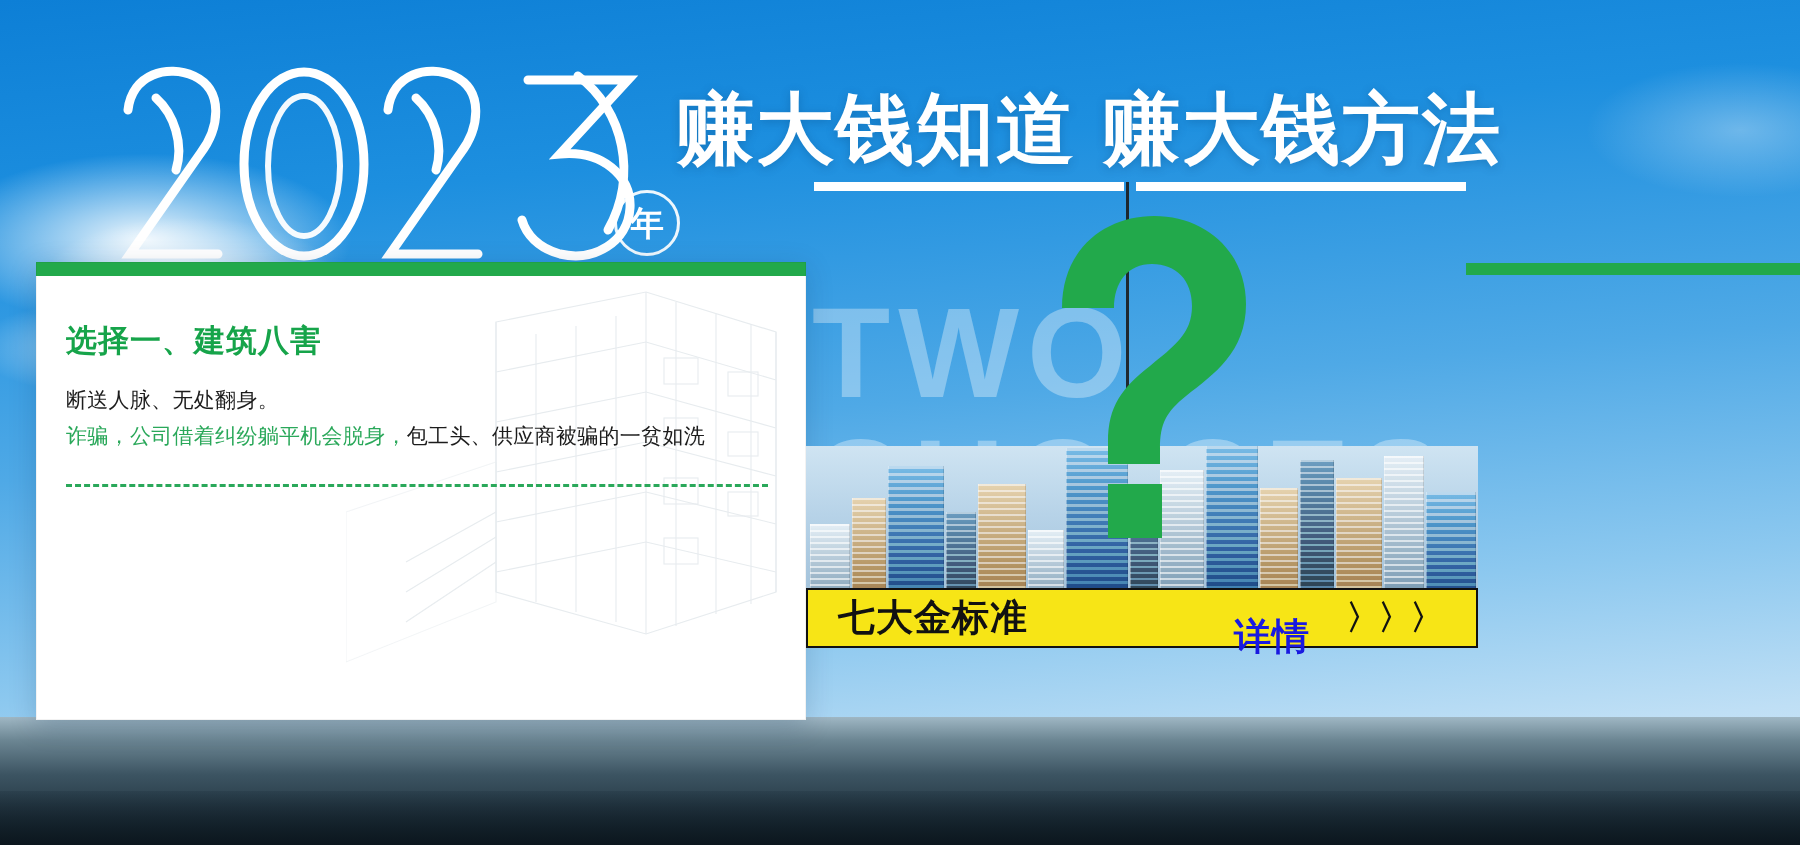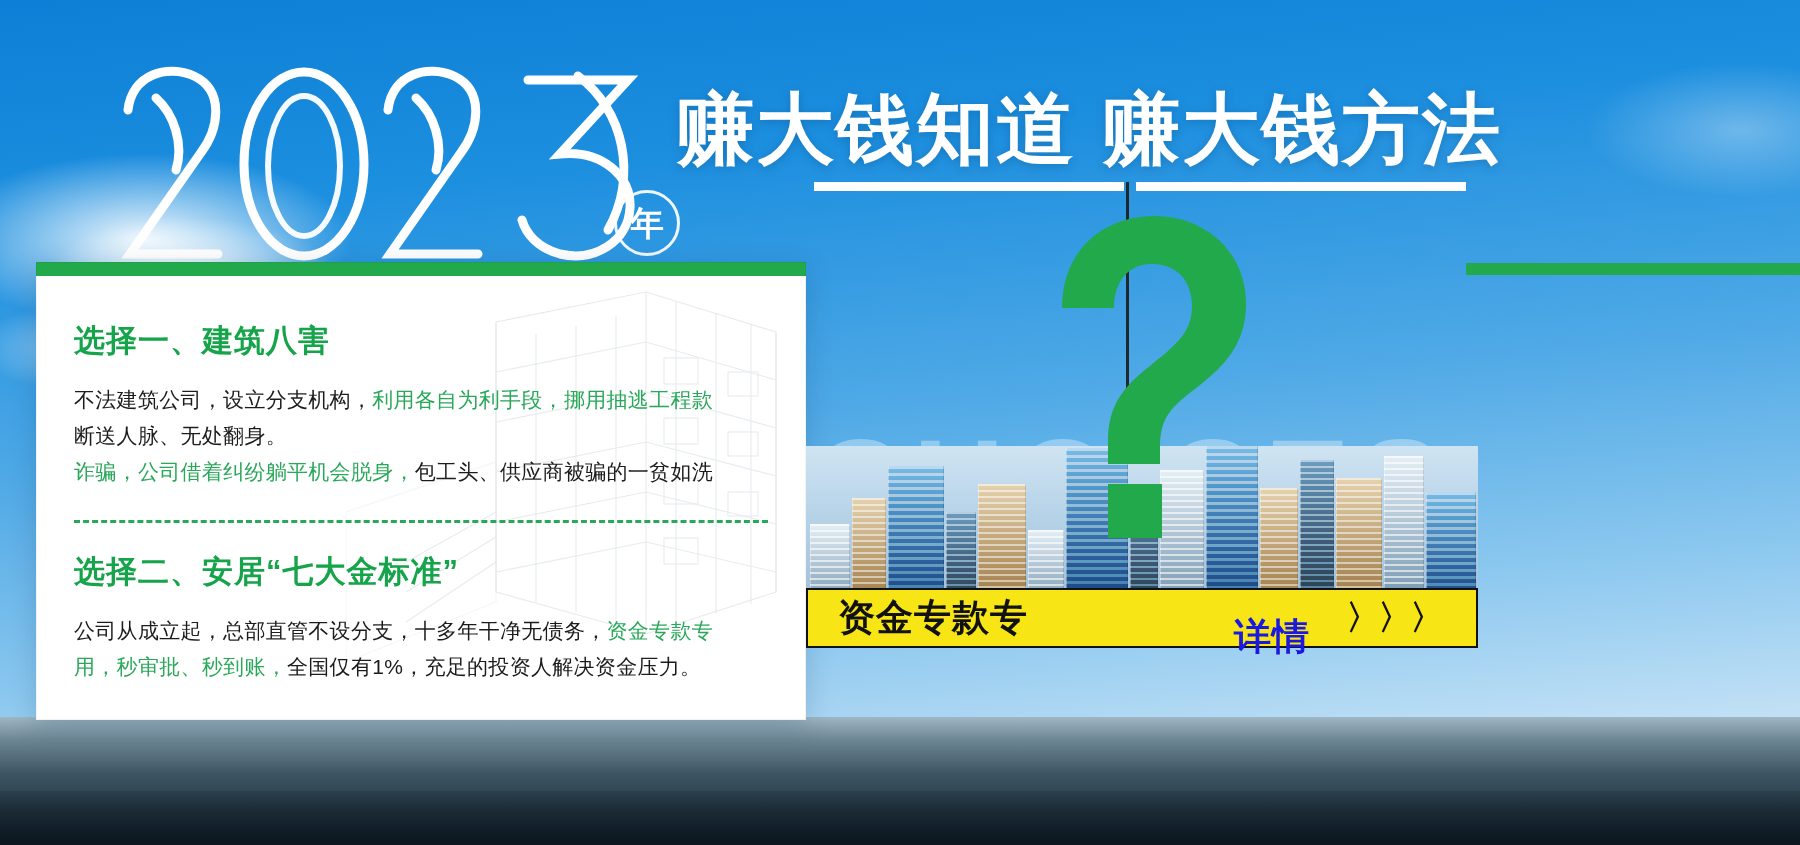--- a/index.html
+++ b/index.html
@@ -153,21 +153,21 @@
 
   
   .card {
     position:absolute; left:36px; top:262px;
     width:770px; height:458px;
     background:#ffffff;
     box-shadow:0 6px 26px rgba(0,40,80,.18);
     overflow:hidden;
   }
   .card-topbar { height:14px; background:#22a94b; }
-  .card-inner { padding:44px 38px 0 38px; position:relative; z-index:2;}
+  .card-inner { padding:44px 38px 0 30px; position:relative; z-index:2;}
 
   .blueprint {
     position:absolute; right:-10px; top:0; width:470px; height:458px;
     opacity:.5; z-index:1; pointer-events:none;
   }
 
   .sec-title {
     color:#16a44a; font-size:31px; font-weight:700; letter-spacing:1px;
     margin-bottom:20px;
   }
@@ -224,20 +224,21 @@
 <div class="headline">
   <span>赚大钱知道</span><span class="gap"></span><span>赚大钱方法</span>
 </div>
 <div class="rule-a"></div>
 <div class="rule-b"></div>
 <div class="rule-tick"></div>
 <div class="rule-right-green"></div>
 
 <div class="right-panel">
 
+  <div class="ghost-text ghost-two">TWO</div>
   <div class="ghost-text ghost-choice">CHOICES</div>
 
   <div class="city-strip">
     <div class="tower" style="left:4px;   width:40px;  height:92px;"></div>
     <div class="tower warm" style="left:46px;  width:34px;  height:118px;"></div>
     <div class="tower glass" style="left:82px;  width:56px;  height:150px;"></div>
     <div class="tower dark" style="left:140px; width:30px;  height:104px;"></div>
     <div class="tower warm" style="left:172px; width:48px;  height:132px;"></div>
     <div class="tower" style="left:222px; width:36px;  height:86px;"></div>
     <div class="tower glass" style="left:260px; width:62px;  height:168px;"></div>
@@ -253,21 +254,21 @@
 
   <div class="qmark">
     <svg width="230" height="340" viewBox="0 0 230 340" xmlns="http://www.w3.org/2000/svg">
       <path d="M28 96 C28 36 72 4 120 4 C172 4 212 40 212 92 C212 140 180 162 152 184 C132 200 126 212 126 236 L126 252 L74 252 L74 230 C74 194 88 176 116 154 C140 134 158 122 158 94 C158 68 142 52 118 52 C94 52 80 70 80 96 Z" fill="#22a94b"></path>
       <rect x="74" y="272" width="54" height="54" fill="#22a94b"></rect>
     </svg>
   </div>
 </div>
 
 <div class="cta">
-  <span class="cta-main">资金专款专</span>
+  <span class="cta-main">七大金标准</span>
   <span class="cta-detail">详情</span>
   <span class="cta-arrows">〉〉〉</span>
 </div>
 
 <div class="card">
   <div class="card-topbar"></div>
 
   <svg class="blueprint" viewBox="0 0 470 458" xmlns="http://www.w3.org/2000/svg">
     <g stroke="#cfd8de" stroke-width="1.1" fill="none">
       <path d="M150 60 L300 30 L430 70 L430 330 L300 372 L150 330 Z"></path>
@@ -290,39 +291,25 @@
       <path d="M0 250 L150 200 L150 340 L0 400 Z" opacity=".55"></path>
     </g>
   </svg>
 
   <div class="card-inner">
 
     <div>
       <div class="sec-title">选择一、建筑八害</div>
       <div class="sec-body">
         <div>
-          <span>不法建筑公司，设立分支机构，</span><span class="g">利用各自为利手段，挪用抽逃工程款</span>
-        </div>
-        <div>
           <span>断送人脉、无处翻身。</span>
         </div>
         <div>
           <span class="g">诈骗，公司借着纠纷躺平机会脱身，</span><span>包工头、供应商被骗的一贫如洗</span>
         </div>
       </div>
     </div>
 
     <div class="divider"></div>
 
-    <div>
-      <div class="sec-title">选择二、安居“七大金标准”</div>
-      <div class="sec-body">
-        <div>
-          <span>公司从成立起，总部直管不设分支，十多年干净无债务，</span><span class="g">资金专款专</span>
-        </div>
-        <div>
-          <span class="g">用，秒审批、秒到账，</span><span>全国仅有1%，充足的投资人解决资金压力。</span>
-        </div>
-      </div>
-    </div>
   </div>
 </div>
 <div class="card-shadow-frame"></div>
 
 </body></html>

